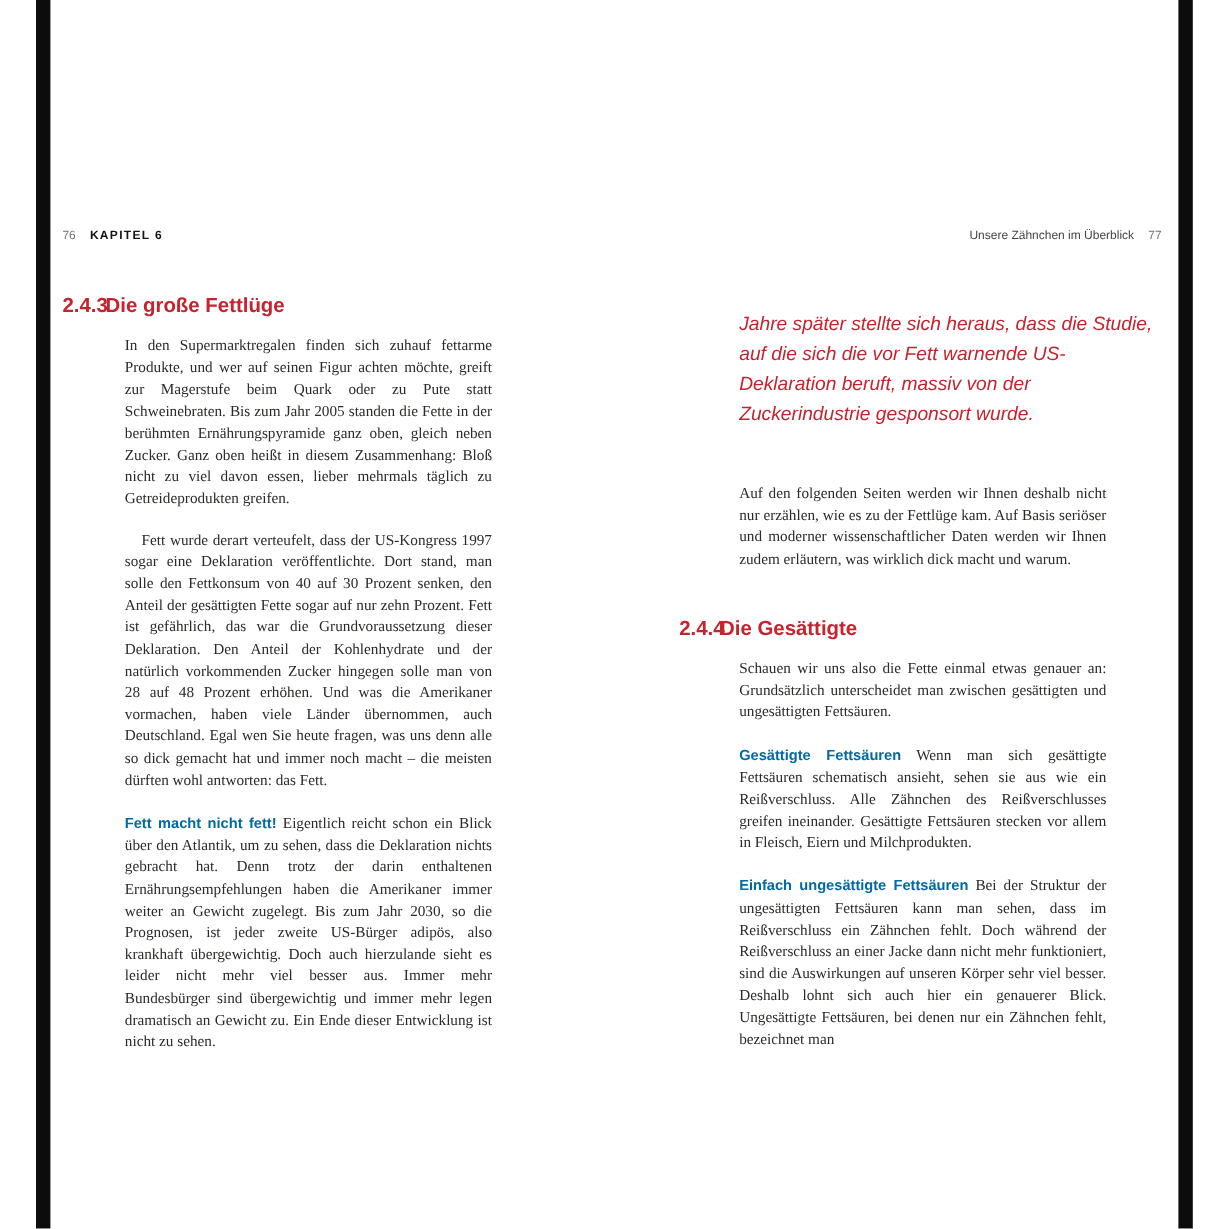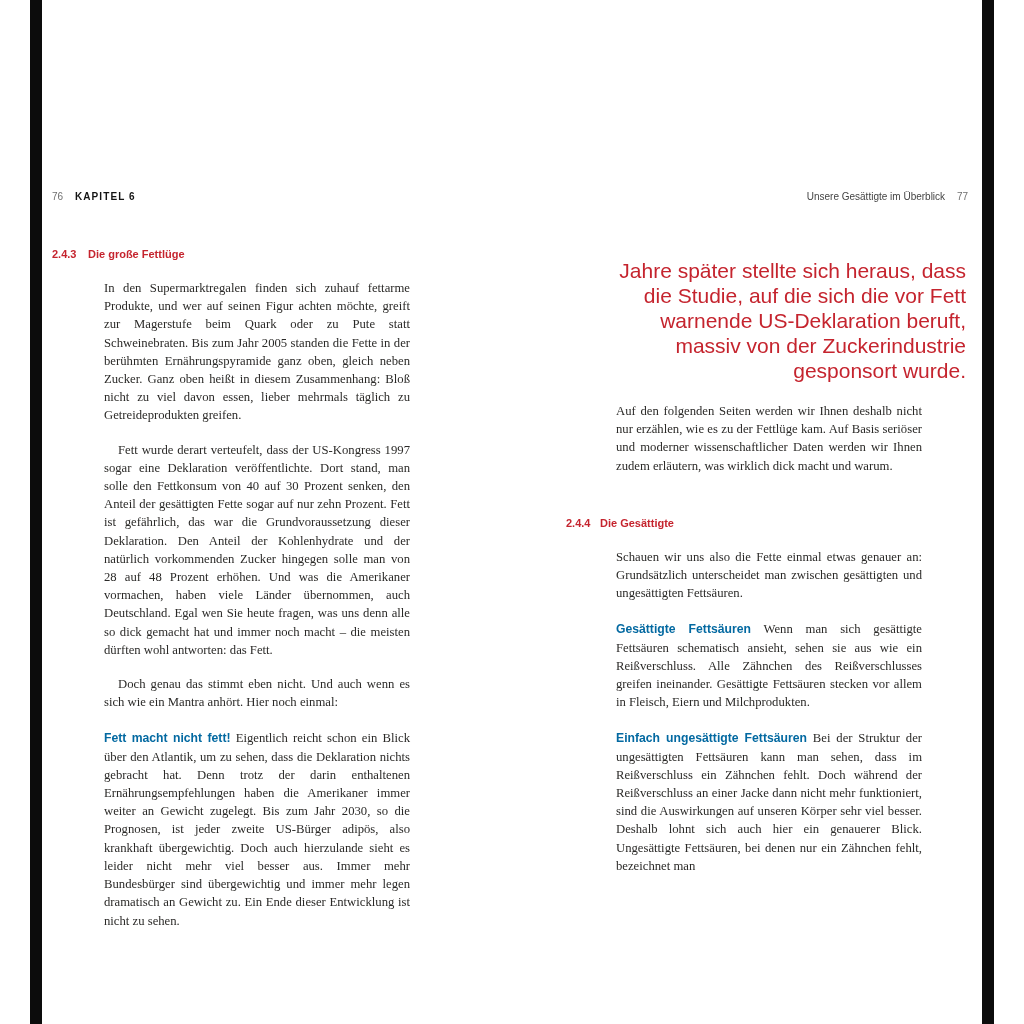--- a/index.html
+++ b/index.html
@@ -29,21 +29,21 @@
   .header-right .pagenum{margin-left:9px;}
   .chapter{font-weight:700;letter-spacing:1.1px;color:#141414;}
 
   .col{position:absolute;box-sizing:border-box;}
   .col-left{left:52px;top:246px;width:374px;padding-left:36px;}
   .col-right{left:566px;top:386px;width:372px;padding-left:34px;}
 
   .section-heading{
     position:relative;
     font-family:"Liberation Sans", sans-serif;
-    font-weight:700;font-size:11px;line-height:17px;
+    font-weight:700;font-size:17px;line-height:17px;
     color:var(--accent);margin:0 0 4px 0;
   }
   .section-number{position:absolute;left:-36px;top:0;}
   .col-right .section-number{left:-34px;}
 
   .body{
     font-family:"Liberation Serif", serif;
     font-size:12.7px;line-height:18.2px;
     text-align:justify;color:var(--body_text);
     margin:16px;
@@ -53,50 +53,49 @@
   .runin{
     font-family:"Liberation Sans", sans-serif;
     font-weight:700;font-size:12.2px;
     color:#0369a1;
   }
   .gap-top{margin-top:40px;}
 
   .pull-quote{
     position:absolute;left:616px;top:258px;width:350px;
     font-family:"Liberation Sans", sans-serif;
-    font-size:21px;line-height:25px;
-    text-align:right;color:var(--accent);
+    font-size:16px;line-height:25px;
+    color:var(--accent);font-style:italic;
   }
 </style>
 </head>
 <body>
 
 <div class="spread">
 
   <div class="edge edge-left"></div>
   <div class="edge edge-right"></div>
 
   <div class="header header-left">
     <span class="pagenum">76</span>
     <span class="chapter">KAPITEL 6</span>
   </div>
 
   <div class="header header-right">
-    <span class="running-title">Unsere Gesättigte im Überblick</span>
+    <span class="running-title">Unsere Zähnchen im Überblick</span>
     <span class="pagenum">77</span>
   </div>
 
   <div class="col col-left">
     <div class="section-heading">
       <span class="section-number">2.4.3</span>
       <span class="section-title">Die große Fettlüge</span>
     </div>
     <p class="body">In den Supermarktregalen finden sich zuhauf fettarme Produkte, und wer auf seinen Figur achten möchte, greift zur Magerstufe beim Quark oder zu Pute statt Schweinebraten. Bis zum Jahr 2005 standen die Fette in der berühmten Ernährungspyramide ganz oben, gleich neben Zucker. Ganz oben heißt in diesem Zusammenhang: Bloß nicht zu viel davon essen, lieber mehrmals täglich zu Getreideprodukten greifen.</p>
     <p class="body indent">Fett wurde derart verteufelt, dass der US-Kongress 1997 sogar eine Deklaration veröffentlichte. Dort stand, man solle den Fettkonsum von 40 auf 30 Prozent senken, den Anteil der gesättigten Fette sogar auf nur zehn Prozent. Fett ist gefährlich, das war die Grundvoraussetzung dieser Deklaration. Den Anteil der Kohlenhydrate und der natürlich vorkommenden Zucker hingegen solle man von 28 auf 48 Prozent erhöhen. Und was die Amerikaner vormachen, haben viele Länder übernommen, auch Deutschland. Egal wen Sie heute fragen, was uns denn alle so dick gemacht hat und immer noch macht – die meisten dürften wohl antworten: das Fett.</p>
-    <p class="body indent">Doch genau das stimmt eben nicht. Und auch wenn es sich wie ein Mantra anhört. Hier noch einmal:</p>
     <p class="body runin-block">
       <strong class="runin">Fett macht nicht fett!</strong>
       <span>Eigentlich reicht schon ein Blick über den Atlantik, um zu sehen, dass die Deklaration nichts gebracht hat. Denn trotz der darin enthaltenen Ernährungsempfehlungen haben die Amerikaner immer weiter an Gewicht zugelegt. Bis zum Jahr 2030, so die Prognosen, ist jeder zweite US-Bürger adipös, also krankhaft übergewichtig. Doch auch hierzulande sieht es leider nicht mehr viel besser aus. Immer mehr Bundesbürger sind übergewichtig und immer mehr legen dramatisch an Gewicht zu. Ein Ende dieser Entwicklung ist nicht zu sehen.</span>
     </p>
   </div>
 
   <div class="pull-quote">Jahre später stellte sich heraus, dass die Studie, auf die sich die vor Fett warnende US-Deklaration beruft, massiv von der Zuckerindustrie gesponsort wurde.</div>
 
   <div class="col col-right">
     <p class="body">Auf den folgenden Seiten werden wir Ihnen deshalb nicht nur erzählen, wie es zu der Fettlüge kam. Auf Basis seriöser und moderner wissenschaftlicher Daten werden wir Ihnen zudem erläutern, was wirklich dick macht und warum.</p>

